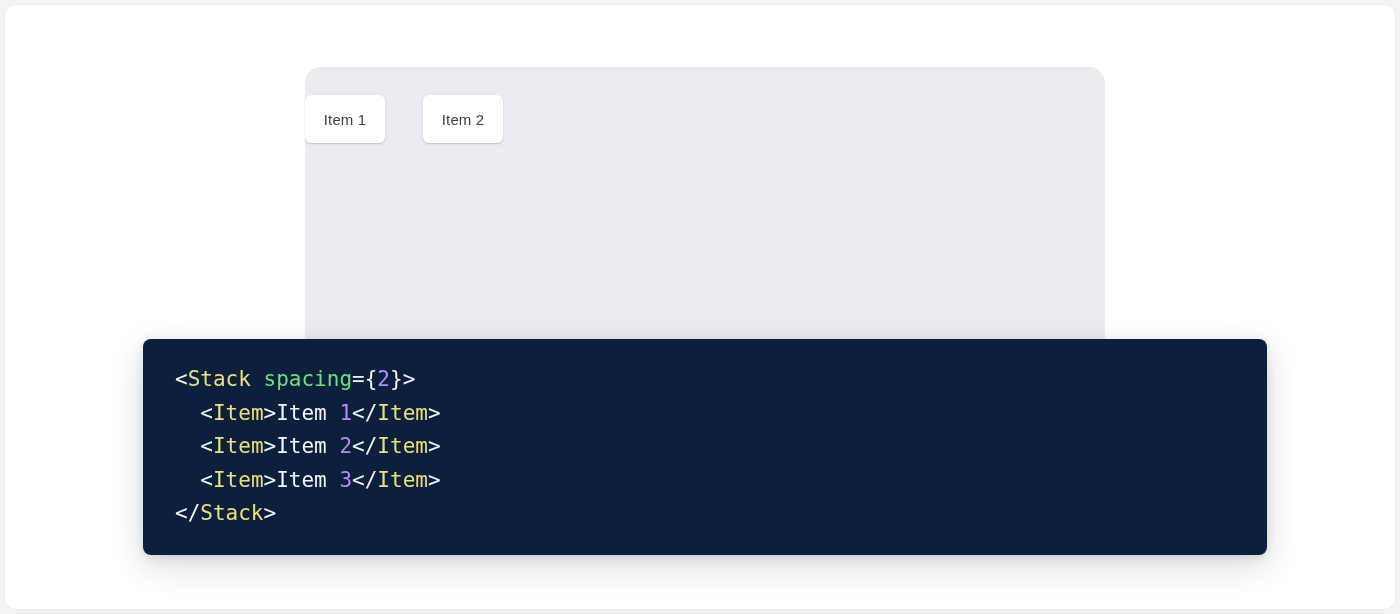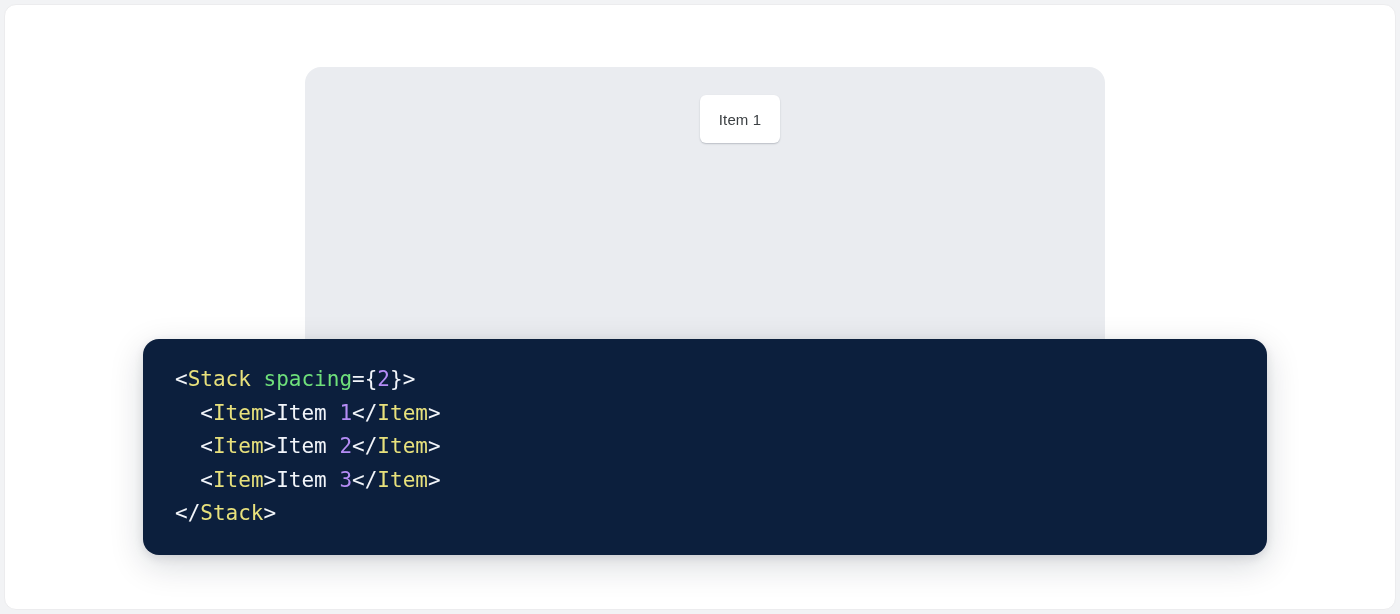--- a/index.html
+++ b/index.html
@@ -41,24 +41,23 @@
     box-sizing: border-box;
   }
 
   
   .stack {
     position: absolute;
     left: 0;
     top: 28px;
     width: 100%;
     display: flex;
-    flex-direction: column;
+    flex-direction: row;
     align-items: center;
     gap: 38px;
-    margin-left: 35px;
   }
 
   .stack-item {
     width: 80px;
     height: 48px;
     background: #ffffff;
     border-radius: 6px;
     display: flex;
     align-items: center;
     justify-content: center;
@@ -71,21 +70,21 @@
   }
 
   
   .code-block {
     position: absolute;
     left: 138px;
     top: 334px;
     width: 1124px;
     height: 216px;
     background: #0c1f3d;
-    border-radius: 16px;
+    border-radius: 8px;
     box-shadow: 0 10px 34px rgba(15, 23, 42, 0.16),
                 0 3px 10px rgba(15, 23, 42, 0.10);
     box-sizing: border-box;
     padding: 24px 0 16px 32px;
   }
 
   .code-pre {
     margin: 0;
     font-family: "DejaVu Sans Mono", "Liberation Mono", monospace;
     font-size: 21px;
@@ -104,20 +103,23 @@
 </head>
 <body>
 
 <div class="page-frame">
 
   <div class="preview-panel">
     <div class="stack" id="stack-container">
         <div class="stack-item">
           <span>Item 1</span>
         </div>
+        <div class="stack-item">
+          <span>Item 2</span>
+        </div>
       </div>
   </div>
 
   <div class="code-block">
     <pre class="code-pre" id="code-pre"><span><span class="tok-punc">&lt;</span><span class="tok-tag">Stack</span><span class="tok-text"> </span><span class="tok-attr">spacing</span><span class="tok-punc">={</span><span class="tok-num">2</span><span class="tok-punc">}&gt;</span></span>
 <span>  <span class="tok-punc">&lt;</span><span class="tok-tag">Item</span><span class="tok-punc">&gt;</span><span class="tok-text">Item </span><span class="tok-num">1</span><span class="tok-punc">&lt;/</span><span class="tok-tag">Item</span><span class="tok-punc">&gt;</span></span>
 <span>  <span class="tok-punc">&lt;</span><span class="tok-tag">Item</span><span class="tok-punc">&gt;</span><span class="tok-text">Item </span><span class="tok-num">2</span><span class="tok-punc">&lt;/</span><span class="tok-tag">Item</span><span class="tok-punc">&gt;</span></span>
 <span>  <span class="tok-punc">&lt;</span><span class="tok-tag">Item</span><span class="tok-punc">&gt;</span><span class="tok-text">Item </span><span class="tok-num">3</span><span class="tok-punc">&lt;/</span><span class="tok-tag">Item</span><span class="tok-punc">&gt;</span></span>
 <span><span class="tok-punc">&lt;/</span><span class="tok-tag">Stack</span><span class="tok-punc">&gt;</span></span></pre>
   </div>

